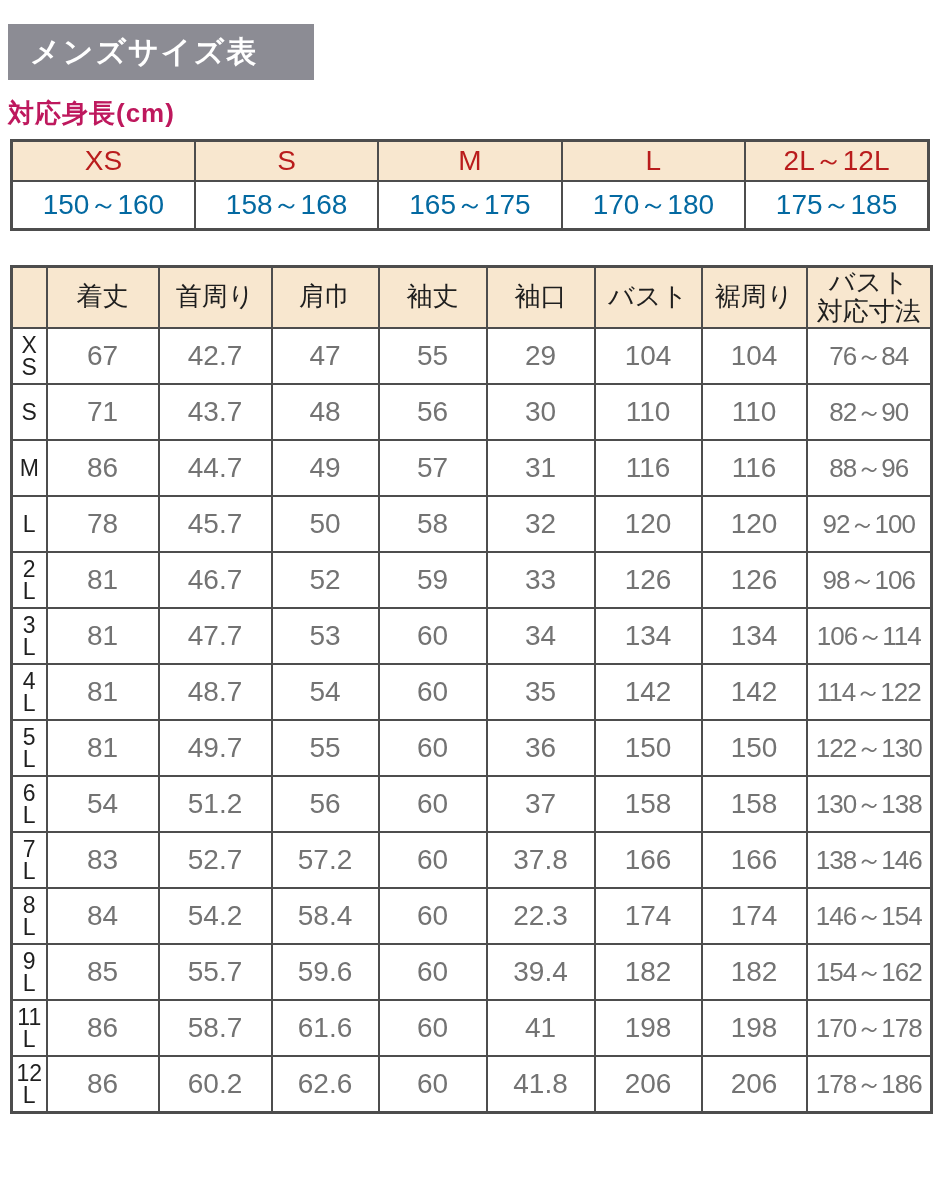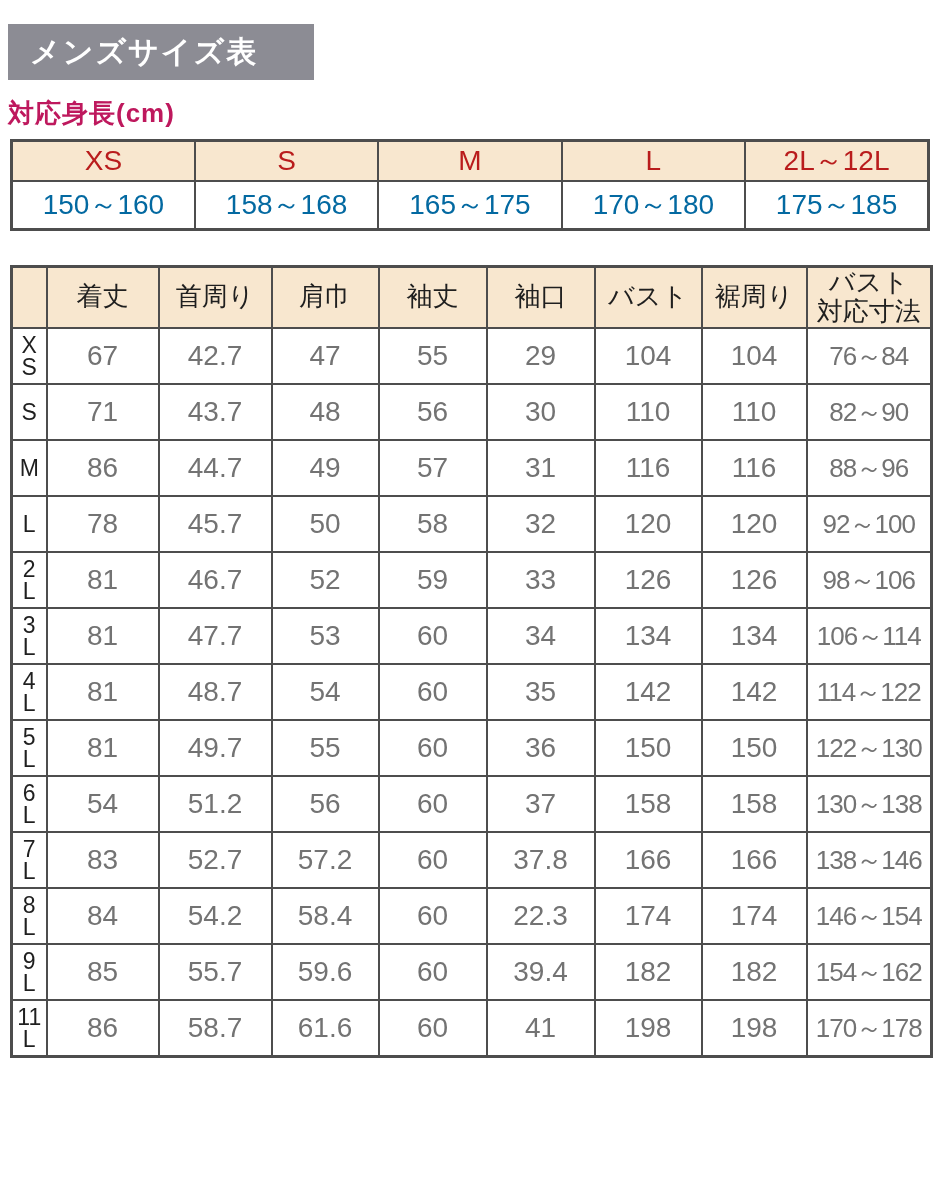--- a/index.html
+++ b/index.html
@@ -266,14 +266,26 @@
 L</th>
         <td>86</td>
         <td>58.7</td>
         <td>61.6</td>
         <td>60</td>
         <td>41</td>
         <td>198</td>
         <td>198</td>
         <td class="last-col">170～178</td>
       </tr>
+      <tr>
+        <th>12
+L</th>
+        <td>86</td>
+        <td>60.2</td>
+        <td>62.6</td>
+        <td>60</td>
+        <td>41.8</td>
+        <td>206</td>
+        <td>206</td>
+        <td class="last-col">178～186</td>
+      </tr>
     </tbody>
 </table>
 
 </body></html>

